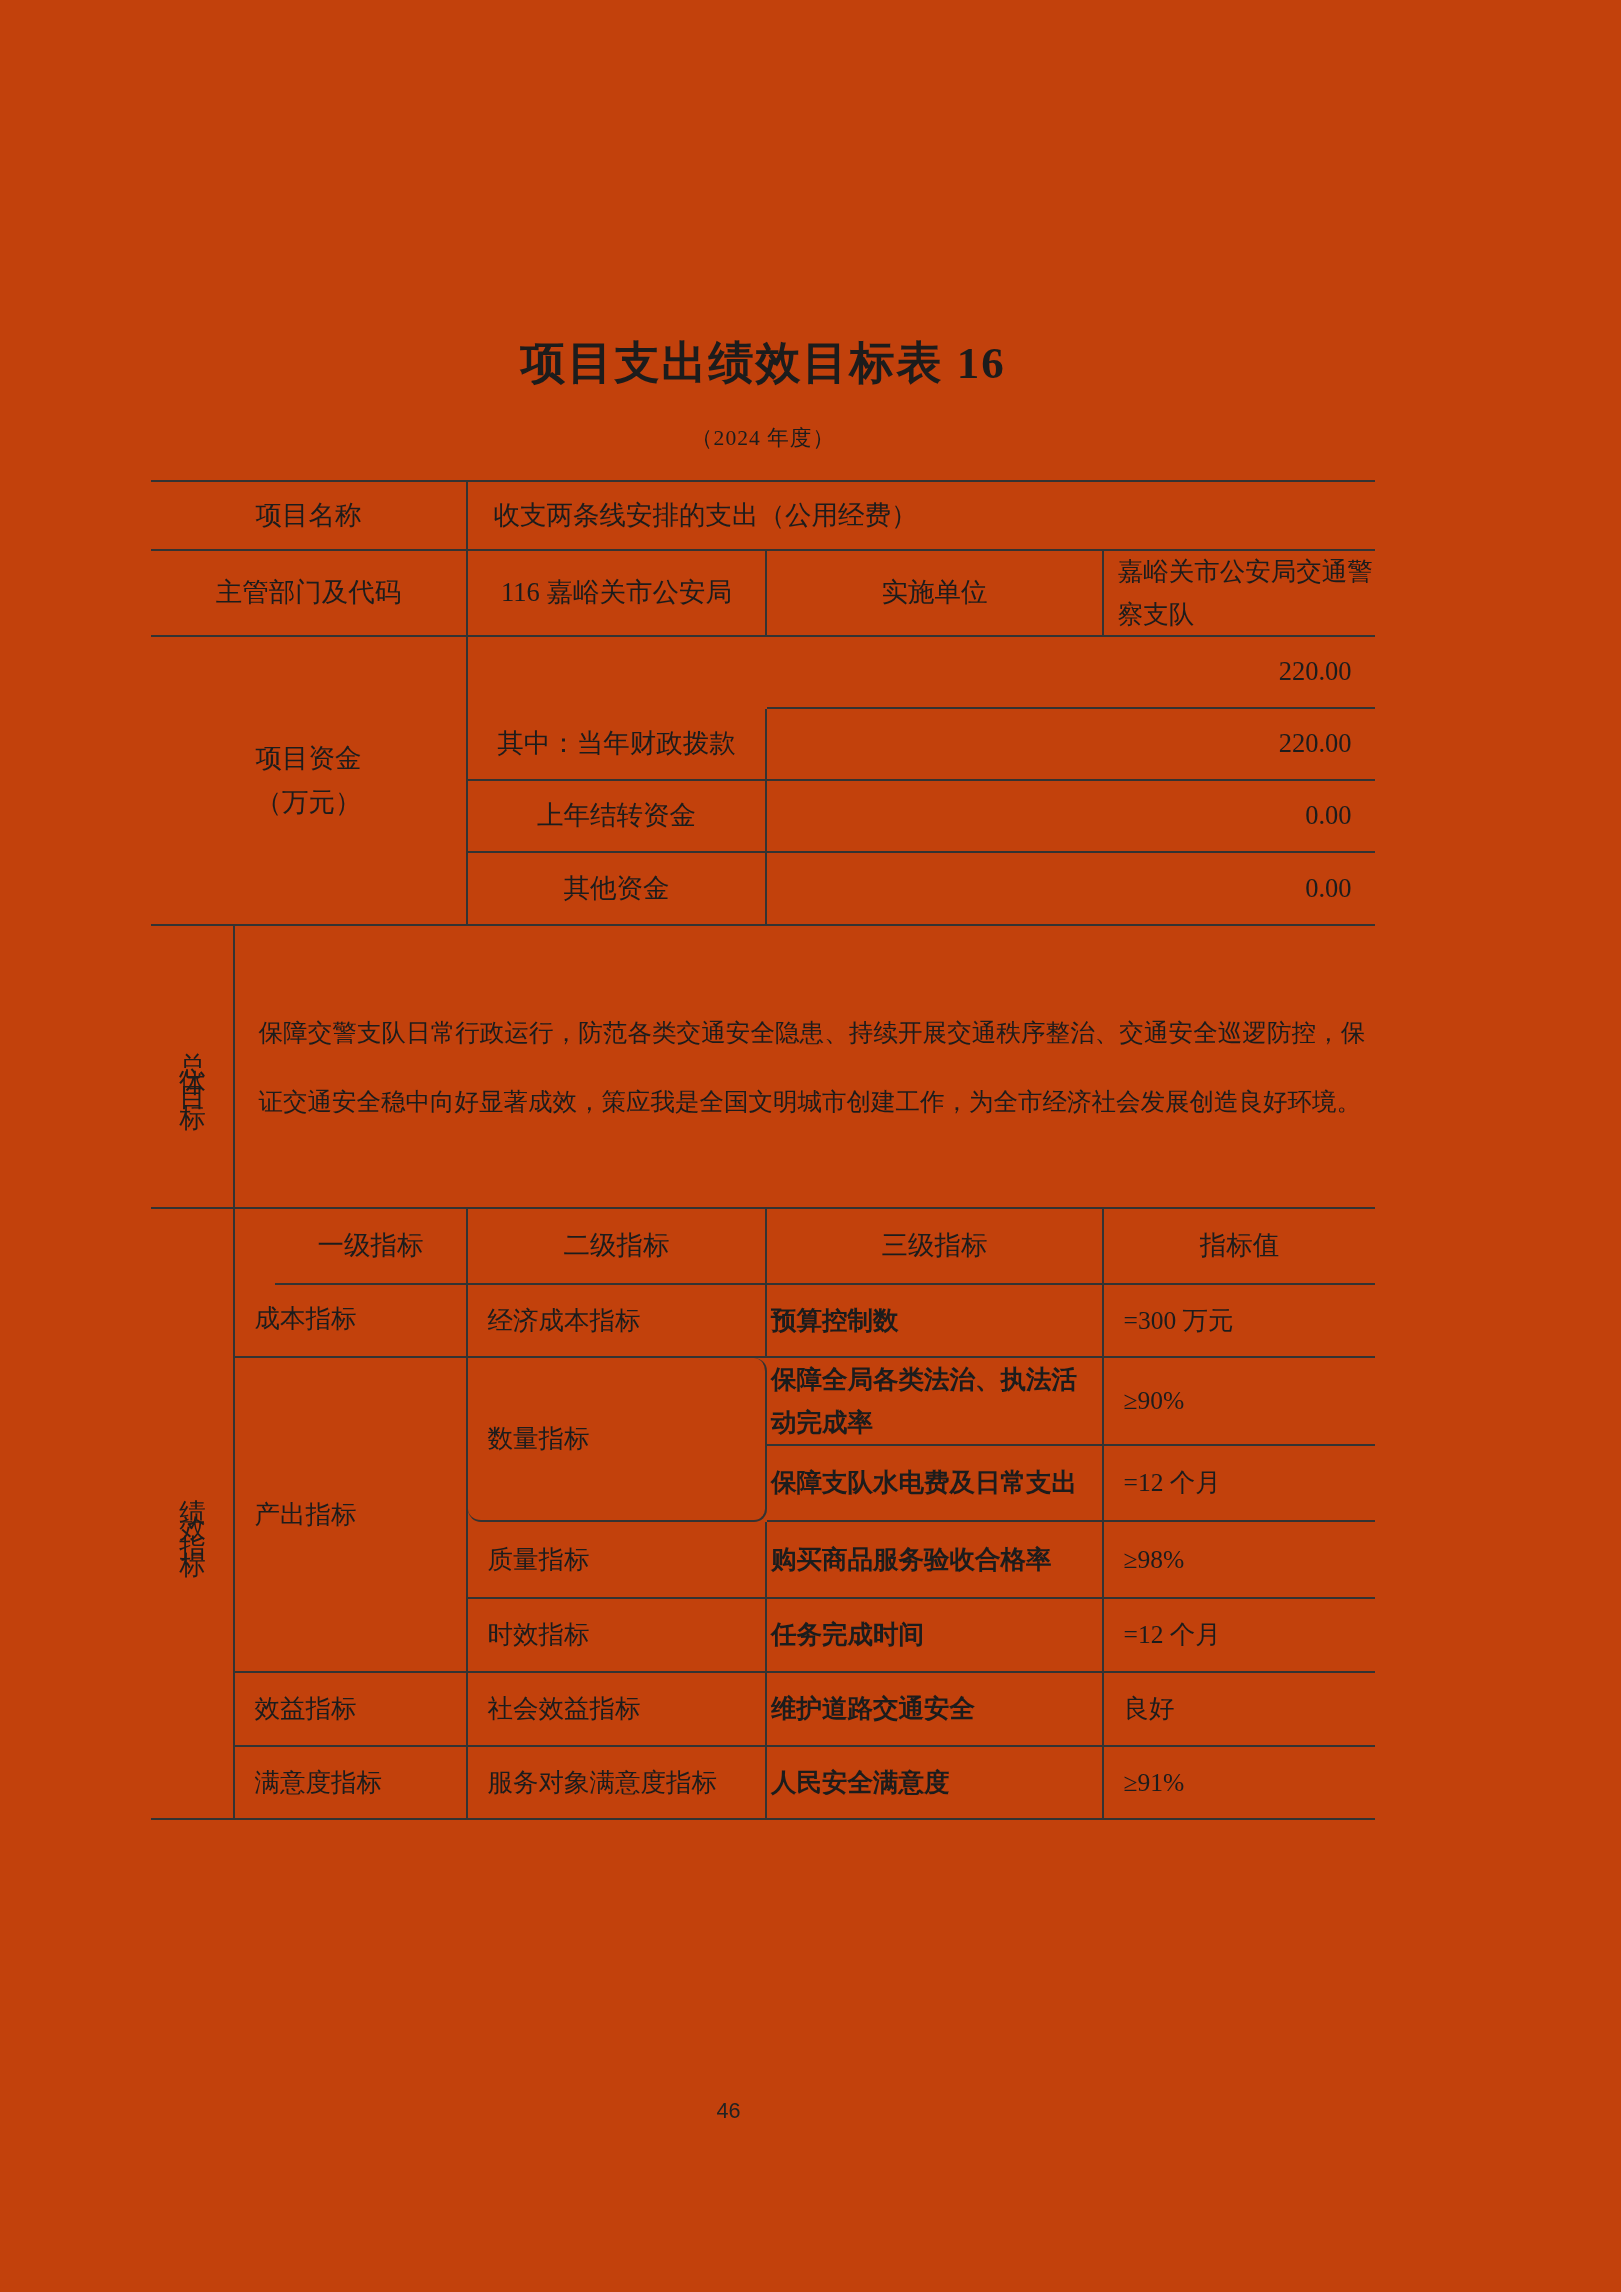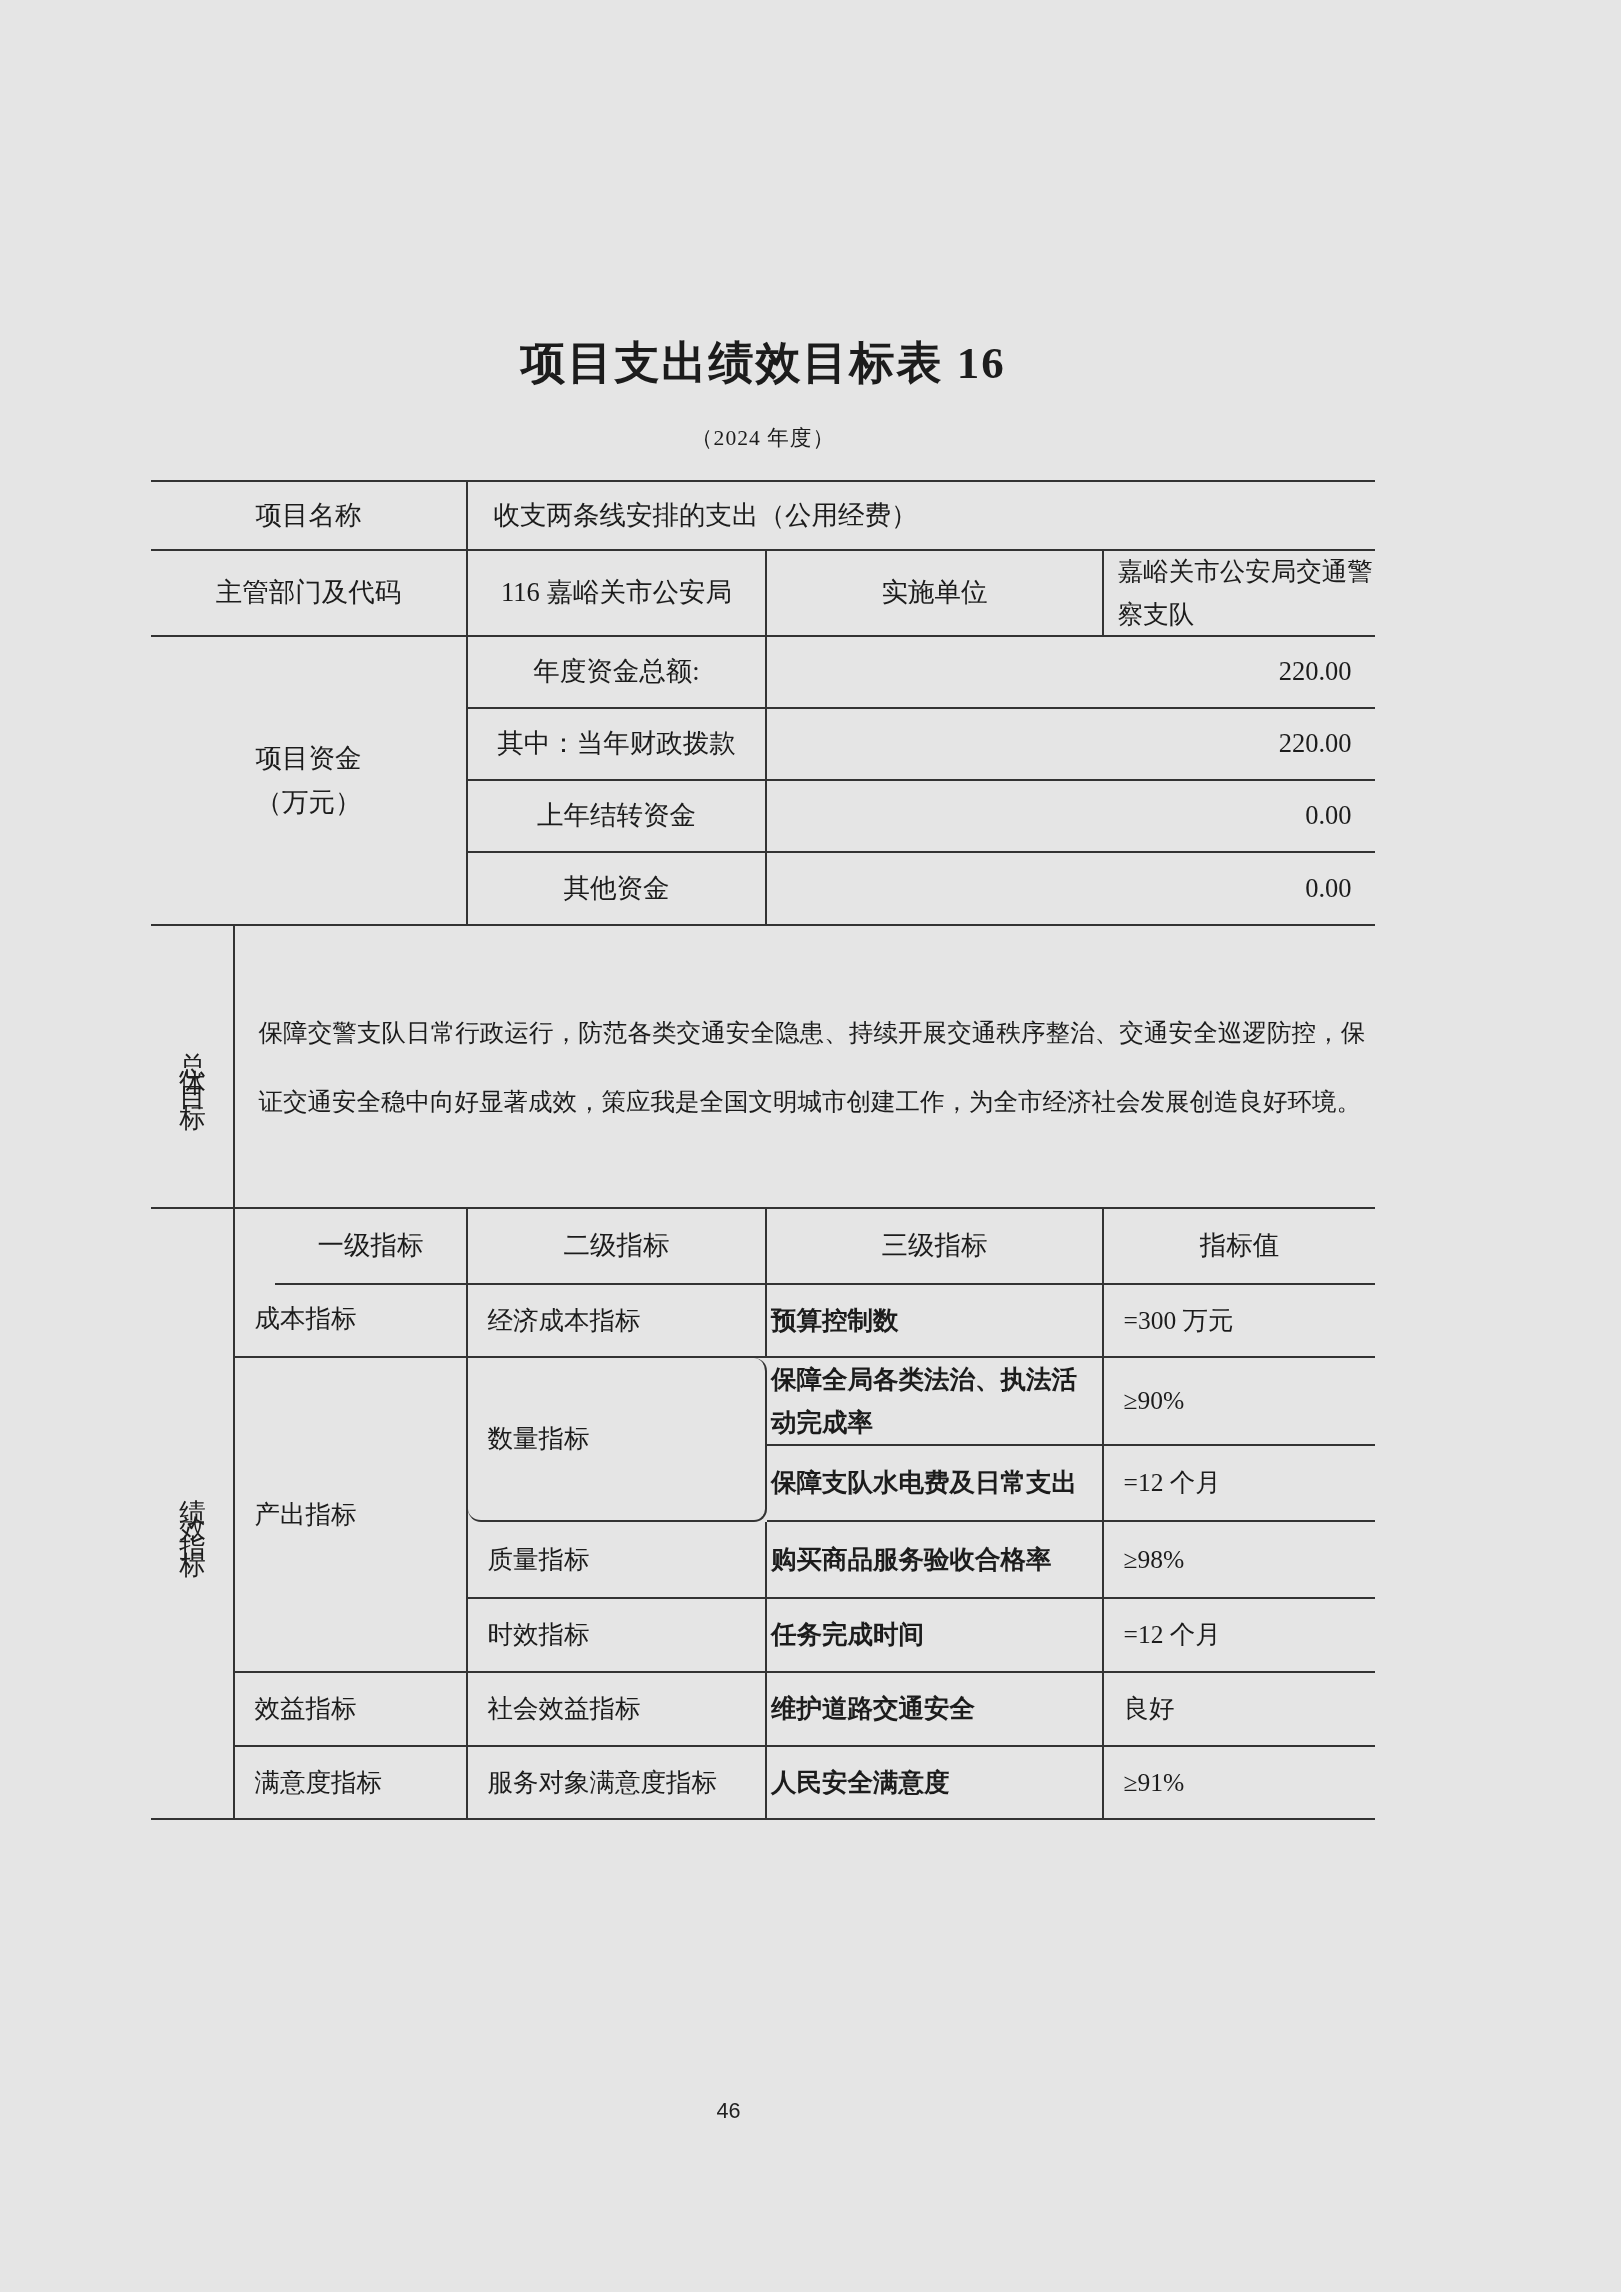--- a/index.html
+++ b/index.html
@@ -1,17 +1,17 @@
 <!DOCTYPE html>
 <html><head>
 <meta charset="utf-8">
 <style>
   html,body{margin:0;padding:0;background:#888;}
   .page{
-    position:relative;width:1621px;height:2293px;background:#e5e5e5;
+    position:relative;width:1621px;height:2293px;background:#c2410c;
     font-family:"Liberation Serif","DejaVu Serif",serif;color:#1c1c1c;
     overflow:hidden;
   }
   .title{
     position:absolute;left:151px;top:333px;width:1224px;
     text-align:center;font-size:45px;font-weight:bold;letter-spacing:2px;
   }
   .subtitle{
     position:absolute;left:151px;top:423px;width:1224px;
     text-align:center;font-size:21.6px;letter-spacing:1px;
@@ -72,21 +72,20 @@
     <div class="cell" style="grid-column:3;grid-row:2;">116 嘉峪关市公安局</div>
     <div class="cell" style="grid-column:4;grid-row:2;">实施单位</div>
     <div class="cell no-r left wrap-cell" style="grid-column:5;grid-row:2;">嘉峪关市公安局交通警察支队</div>
 
     <div class="cell funding-label" style="grid-column:1/3;grid-row:3/7;">
       <div>
         <div>项目资金</div>
         <div>（万元）</div>
       </div>
     </div>
-    <div class="cell" style="grid-column:3;grid-row:3;">年度资金总额:</div>
     <div class="cell no-r right pr24" style="grid-column:4/6;grid-row:3;">220.00</div>
     <div class="cell" style="grid-column:3;grid-row:4;">其中：当年财政拨款</div>
     <div class="cell no-r right pr24" style="grid-column:4/6;grid-row:4;">220.00</div>
     <div class="cell" style="grid-column:3;grid-row:5;">上年结转资金</div>
     <div class="cell no-r right pr24" style="grid-column:4/6;grid-row:5;">0.00</div>
     <div class="cell" style="grid-column:3;grid-row:6;">其他资金</div>
     <div class="cell no-r right pr24" style="grid-column:4/6;grid-row:6;">0.00</div>
 
     <div class="cell" style="grid-column:1;grid-row:7;">
       <span class="vlabel">总体目标</span>

